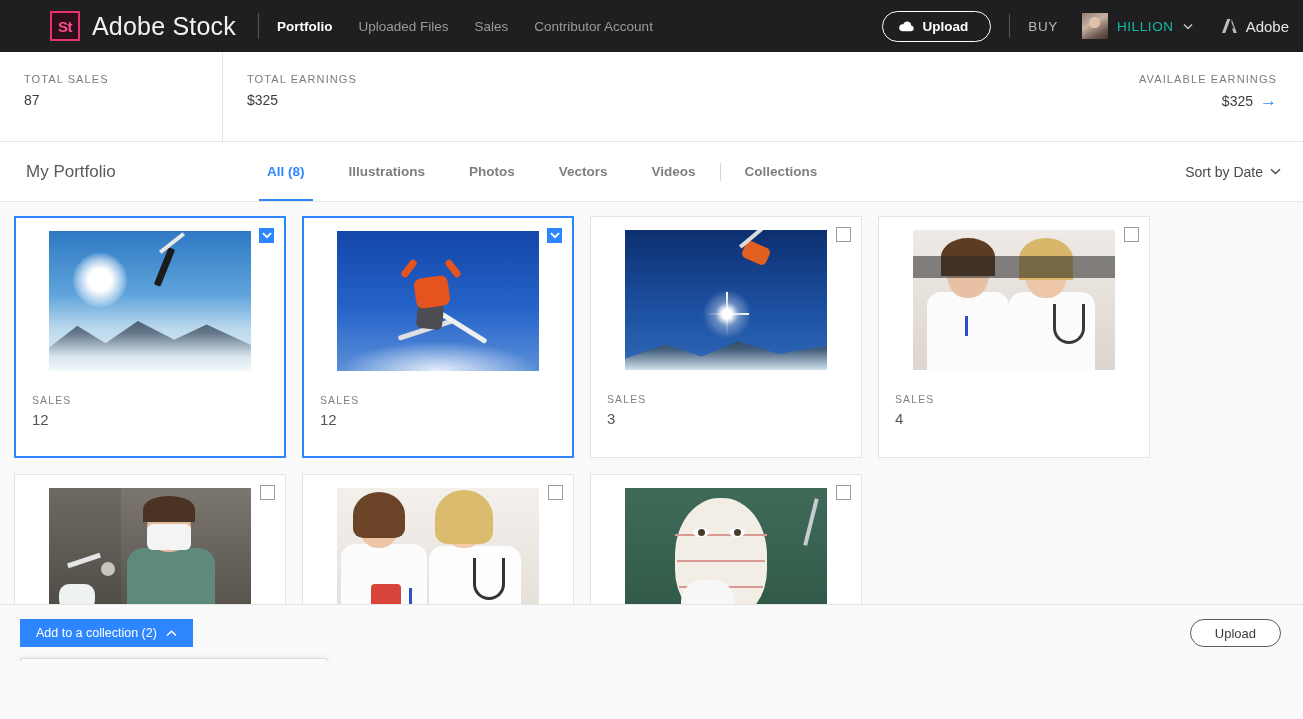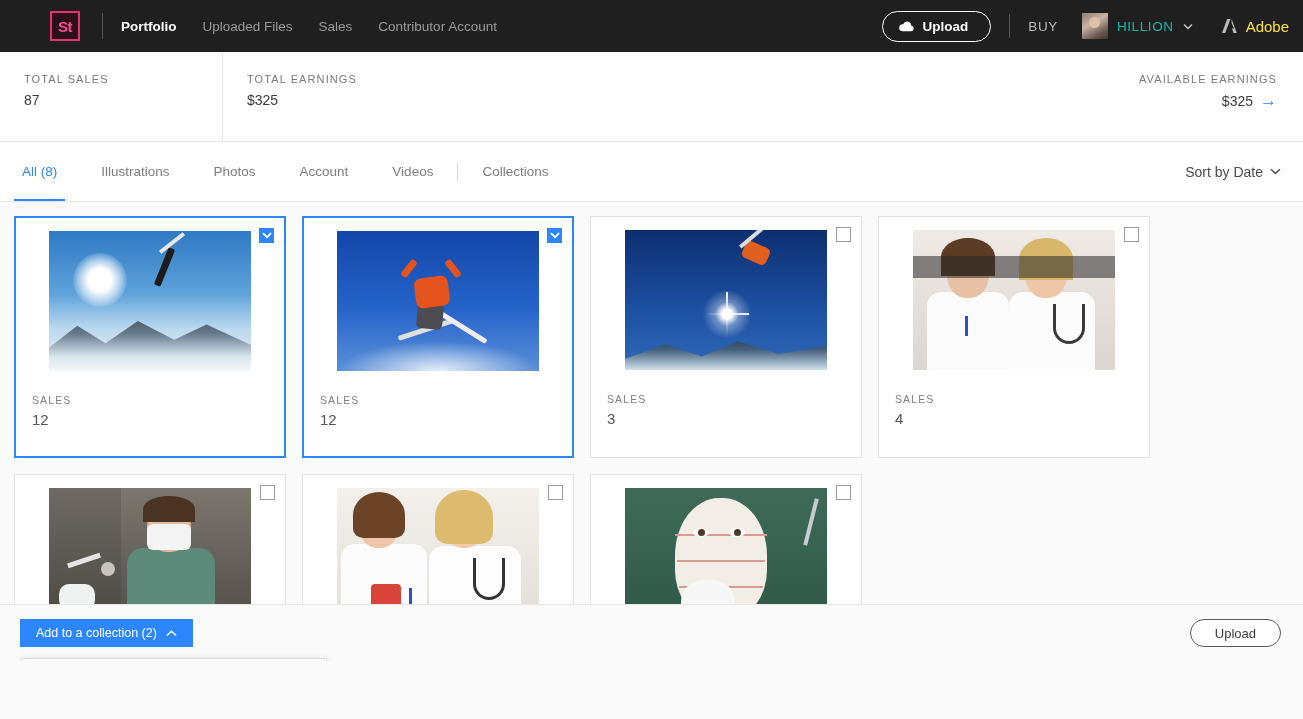--- a/index.html
+++ b/index.html
@@ -62,21 +62,21 @@
     width: 26px; height: 26px;
     background: linear-gradient(150deg,#8d7f76 0%,#c9b3a5 40%,#6d5a52 75%,#44342e 100%);
     position: relative; overflow: hidden;
   }
   .avatar::after {
     content:""; position:absolute; left:7px; top:4px; width:11px; height:11px;
     border-radius:50%; background:#e0c2a8;
   }
   .user-name { color: #14b8a6; font-size: 13.5px; letter-spacing: 0.6px; }
   .adobe-box { display: flex; align-items: center; gap: 8px; margin-left: 28px; cursor: pointer; }
-  .adobe-word { color: #fde047; font-size: 15px; }
+  .adobe-word { color: #e5e5e5; font-size: 15px; }
 
   
   .stats {
     height: 90px; background: #fff;
     border-bottom: 1px solid #e6e6e6;
     display: flex; align-items: flex-start; position: relative;
   }
   .stat { padding: 21px 0 0 24px; position: relative; }
   .stat.s1 { width: 223px; }
   .stat.s2 { width: 200px; }
@@ -106,20 +106,21 @@
   .portfolio-title {
     font-size: 17px; color: #5a5a5a; font-weight: 300;
     padding-left: 26px; width: 245px;
   }
   .tabs { display: flex; align-items: center; height: 100%; }
   .tab {
     font-size: 13.5px; color: #7e7e7e;
     padding: 0 22px; height: 100%;
     display: flex; align-items: center; cursor: pointer;
     position: relative;
+    font-weight: bold;
   }
   .tab.active { color: #2e86ff; }
   .tab.active::after {
     content: ""; position: absolute;
     left: 14px; right: 14px; bottom: 0;
     height: 2px; background: #2e86ff;
   }
   .tab-sep { width: 1px; height: 18px; background: #d8d8d8; margin: 0 2px; }
   .sortby {
     margin-left: auto; padding-right: 22px;
@@ -322,20 +323,21 @@
     font-size: 13px; cursor: pointer;
     font-family: "Liberation Sans", sans-serif;
   }
 </style>
 </head>
 <body>
 
 <div class="topnav">
   <div class="brand">
     <div class="st-logo">St</div>
+    <div class="brand-name">Adobe Stock</div>
   </div>
   <div class="nav-sep"></div>
   <div class="nav-links">
     <div class="nav-link active">Portfolio</div>
     <div class="nav-link">Uploaded Files</div>
     <div class="nav-link">Sales</div>
     <div class="nav-link">Contributor Account</div>
   </div>
 
   <div class="topnav-right">
@@ -377,25 +379,26 @@
   <div class="stat right">
     <div class="stat-label">AVAILABLE EARNINGS</div>
     <div class="avail-row">
       <span class="stat-value">$325</span>
       <span class="arrow-link">→</span>
     </div>
   </div>
 </div>
 
 <div class="tabsbar">
+  <div class="portfolio-title">My Portfolio</div>
   <div class="tabs">
     <div class="tab active">All (8)</div>
     <div class="tab">Illustrations</div>
     <div class="tab">Photos</div>
-    <div class="tab">Account</div>
+    <div class="tab">Vectors</div>
     <div class="tab">Videos</div>
     <div class="tab-sep"></div>
     <div class="tab">Collections</div>
   </div>
   <div class="sortby">
     <span>Sort by Date</span>
     <svg width="11" height="7" viewBox="0 0 11 7">
       <path d="M1 1.3L5.5 5.6L10 1.3" stroke="#4a4a4a" stroke-width="1.4" fill="none"></path>
     </svg>
   </div>

